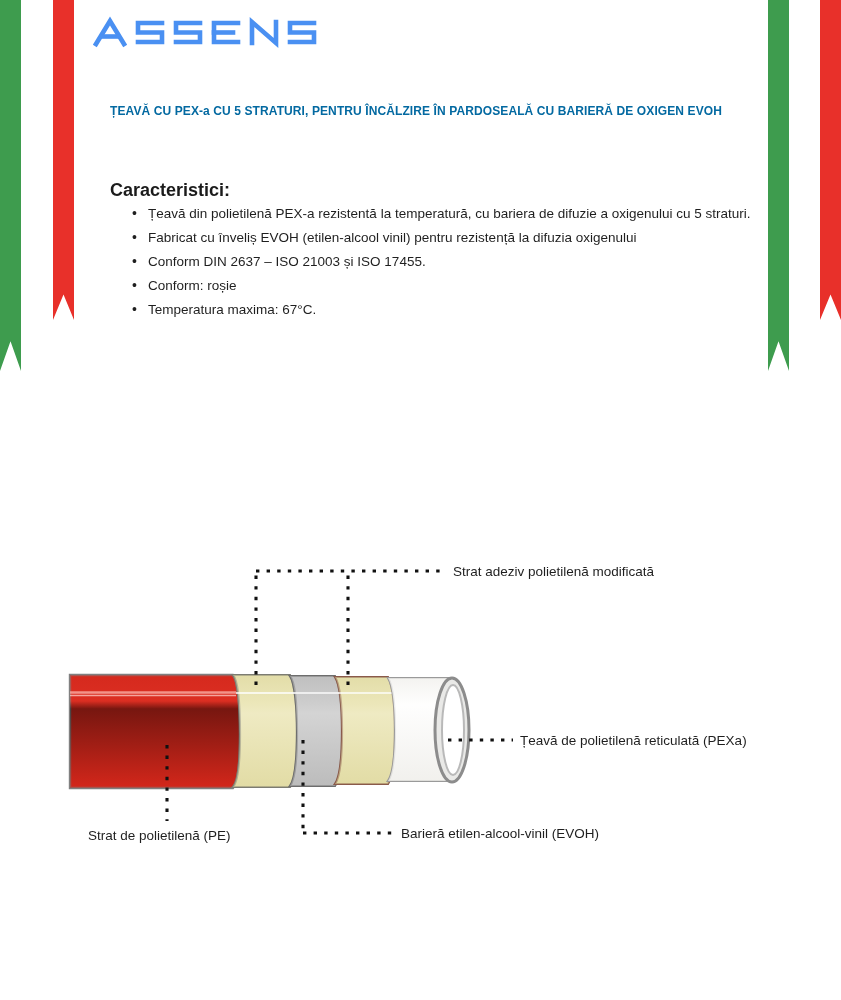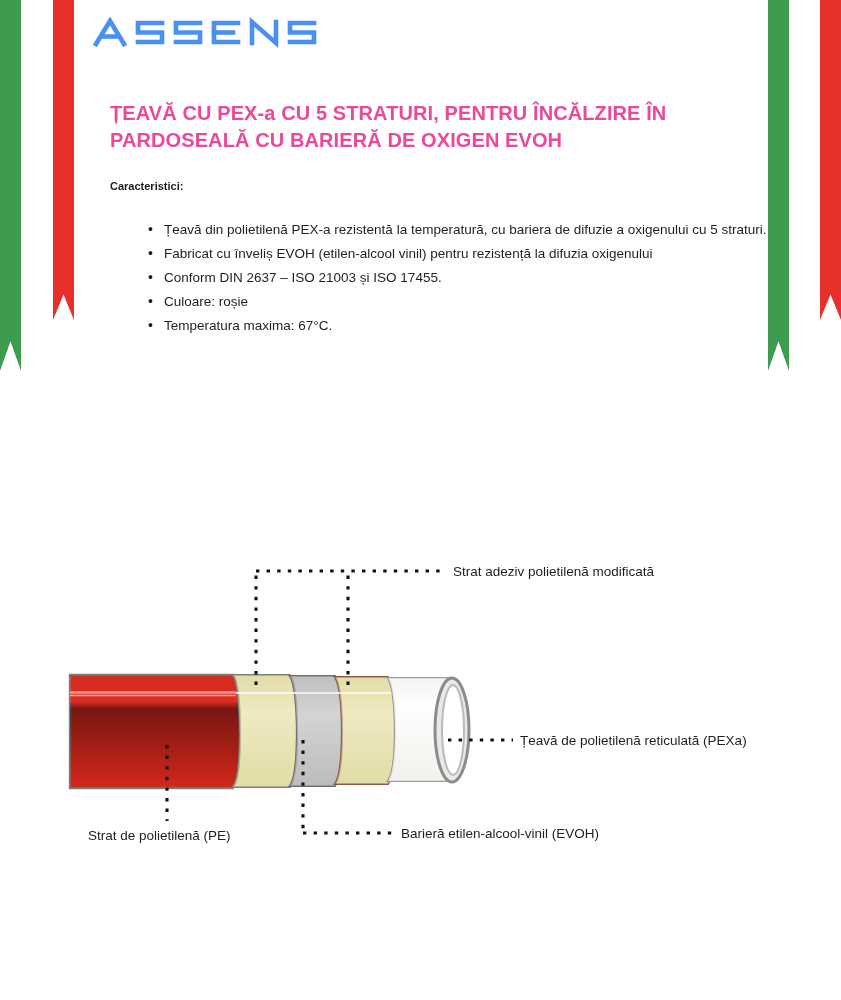--- a/index.html
+++ b/index.html
@@ -60,40 +60,40 @@
     height: 44px;
   }
   .logo svg { display: block; }
 
   
   .doc-title {
     position: absolute;
     left: 110px;
     top: 100px;
     width: 620px;
-    font-size: 20px;
+    font-size: 12px;
     font-weight: bold;
-    line-height: 27px;
+    line-height: 22px;
     letter-spacing: 0.1px;
-    color: #ec4899;
+    color: #0369a1;
   }
   .sec-heading {
     position: absolute;
     left: 110px;
     top: 180px;
-    font-size: 11px;
+    font-size: 18px;
     font-weight: bold;
     color: #1b1b1b;
   }
   .feature-list {
     position: absolute;
     left: 126px;
     top: 202px;
     width: 640px;
-    margin: 16px;
+    margin: 0;
     padding: 0 0 0 22px;
     list-style: none;
     font-size: 13.5px;
     line-height: 23.5px;
     color: #1f1f1f;
   }
   .feature-list li {
     position: relative;
     margin: 0 0 0.5px 0;
   }
@@ -157,21 +157,21 @@
   </svg>
 </div>
 
 <div class="doc-title">ȚEAVĂ CU PEX-a CU 5 STRATURI, PENTRU ÎNCĂLZIRE ÎN PARDOSEALĂ CU BARIERĂ DE OXIGEN EVOH</div>
 <div class="sec-heading">Caracteristici:</div>
 
 <ul class="feature-list">
   <li>Țeavă din polietilenă PEX-a rezistentă la temperatură, cu bariera de difuzie a oxigenului cu 5 straturi.</li>
   <li>Fabricat cu înveliș EVOH (etilen-alcool vinil) pentru rezistență la difuzia oxigenului</li>
   <li>Conform DIN 2637 – ISO 21003 și ISO 17455.</li>
-  <li>Culoare: roșie</li>
+  <li>Conform: roșie</li>
   <li>Temperatura maxima: 67°C.</li>
 </ul>
 
 <div class="diagram">
 <svg width="841" height="330" viewBox="0 0 841 330" xmlns="http://www.w3.org/2000/svg">
   <defs>
     <linearGradient id="gRed" x1="0" y1="0" x2="0" y2="1">
       <stop offset="0%" stop-color="#d22a1e"></stop>
       <stop offset="23%" stop-color="#e03528"></stop>
       <stop offset="30%" stop-color="#f0latest"></stop>

